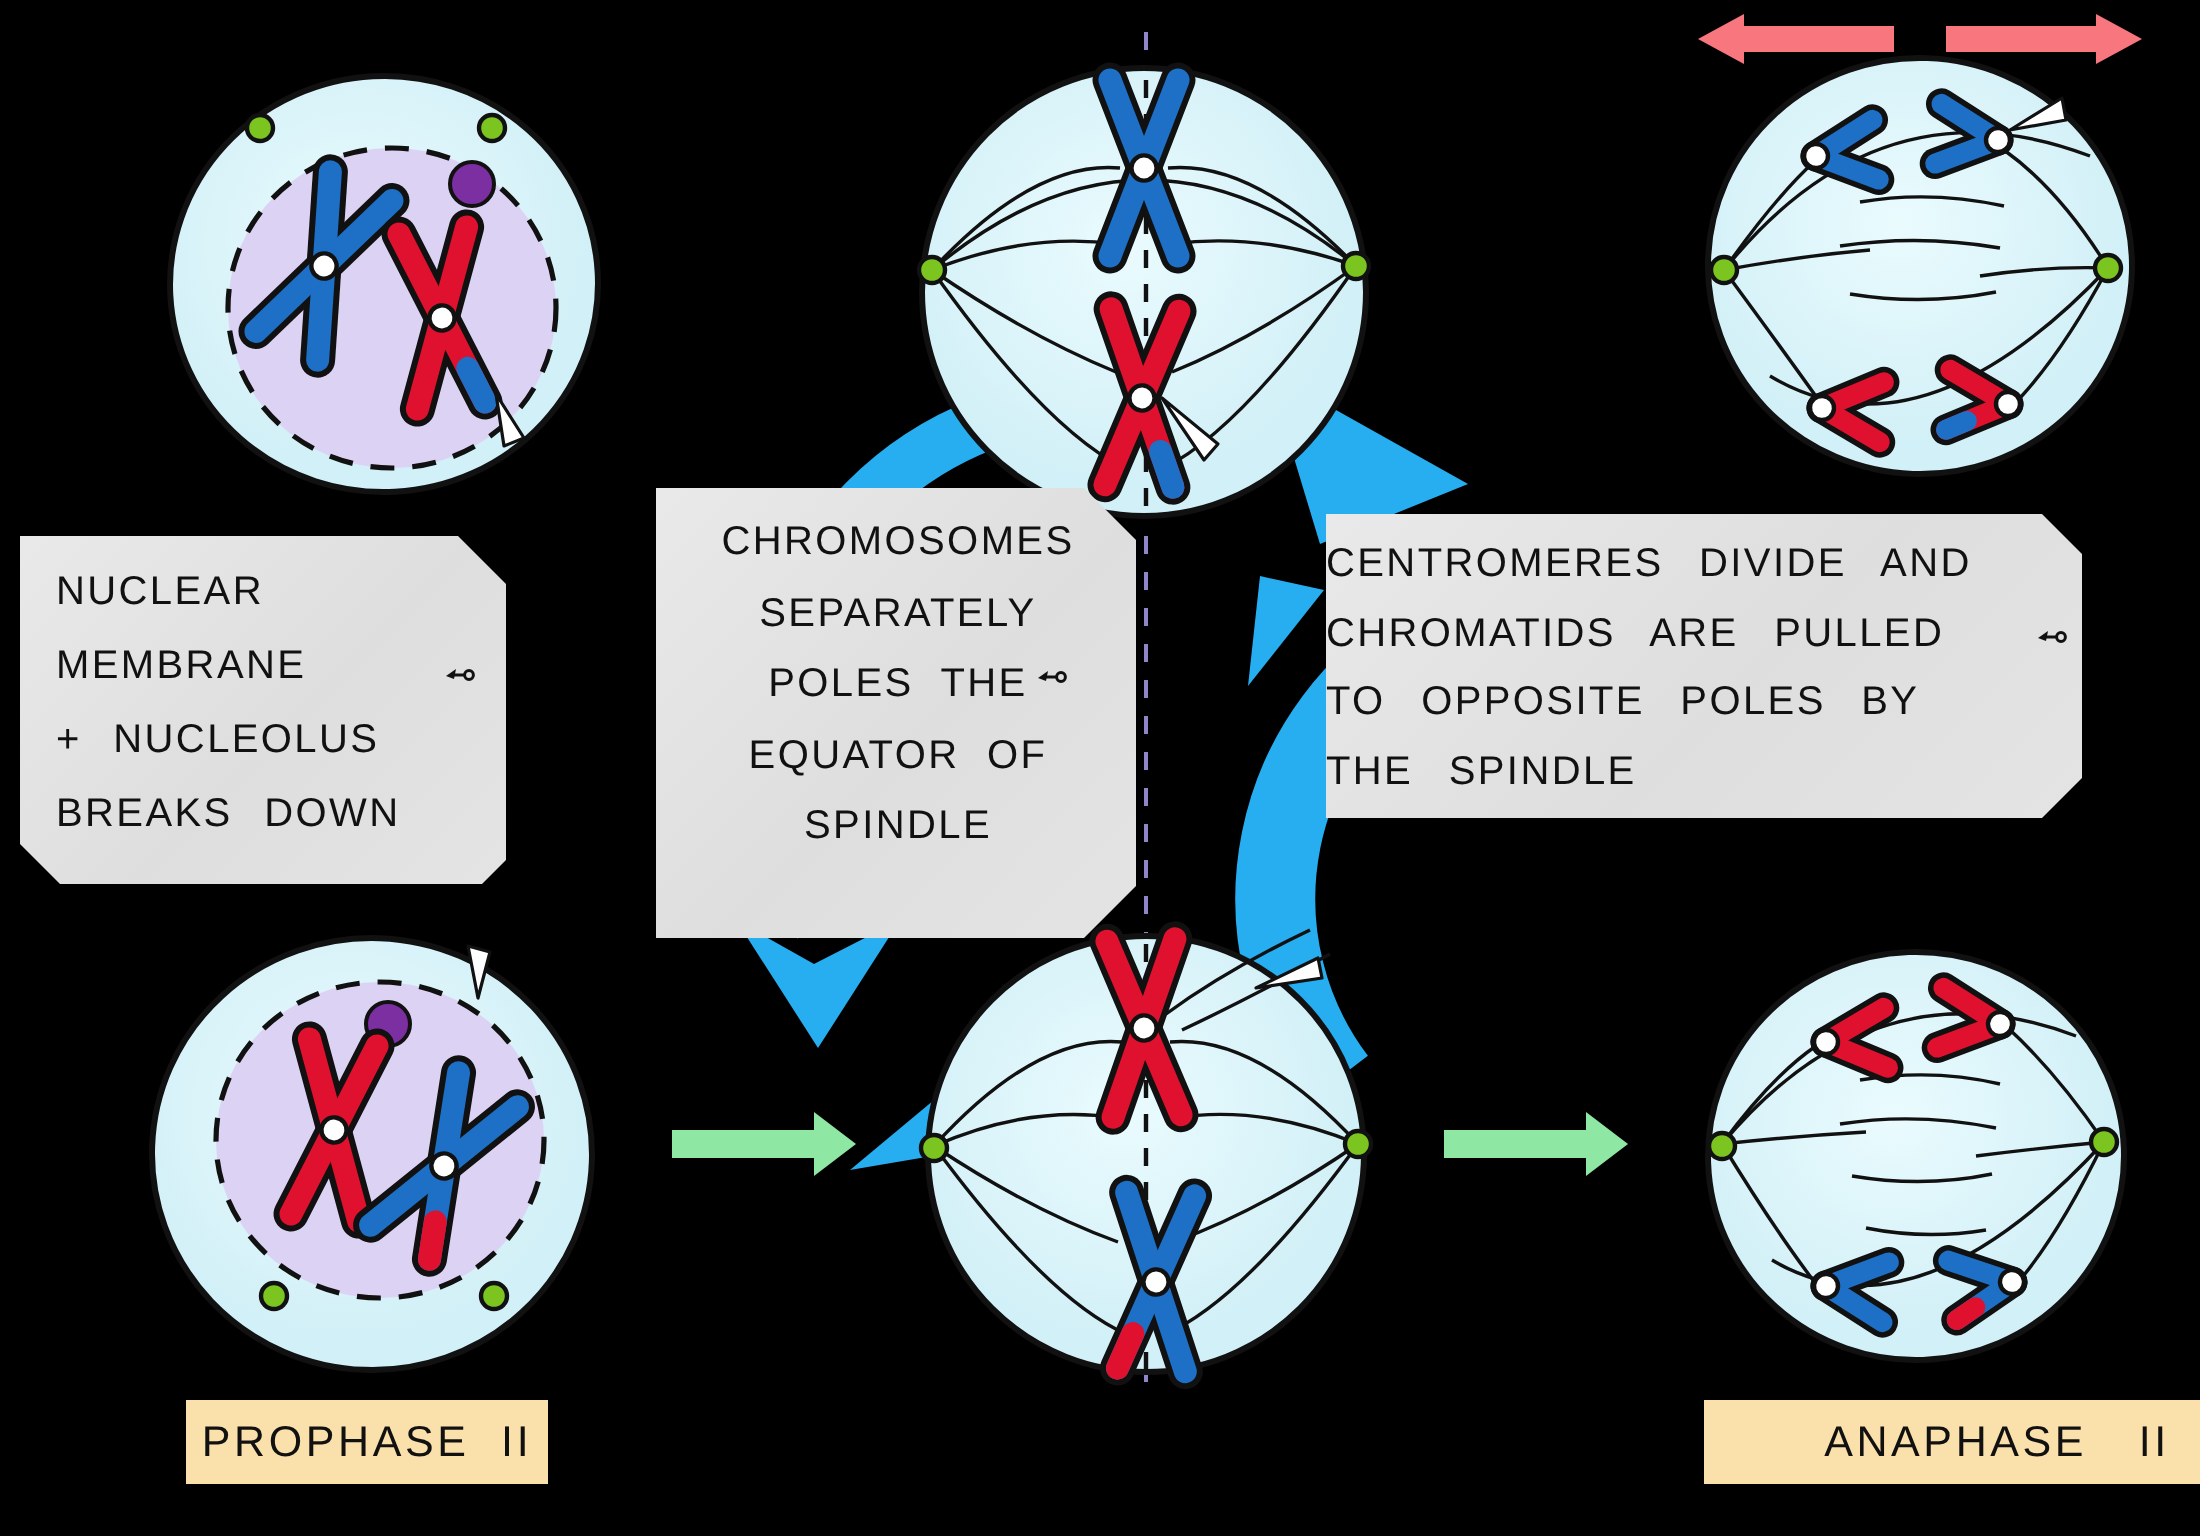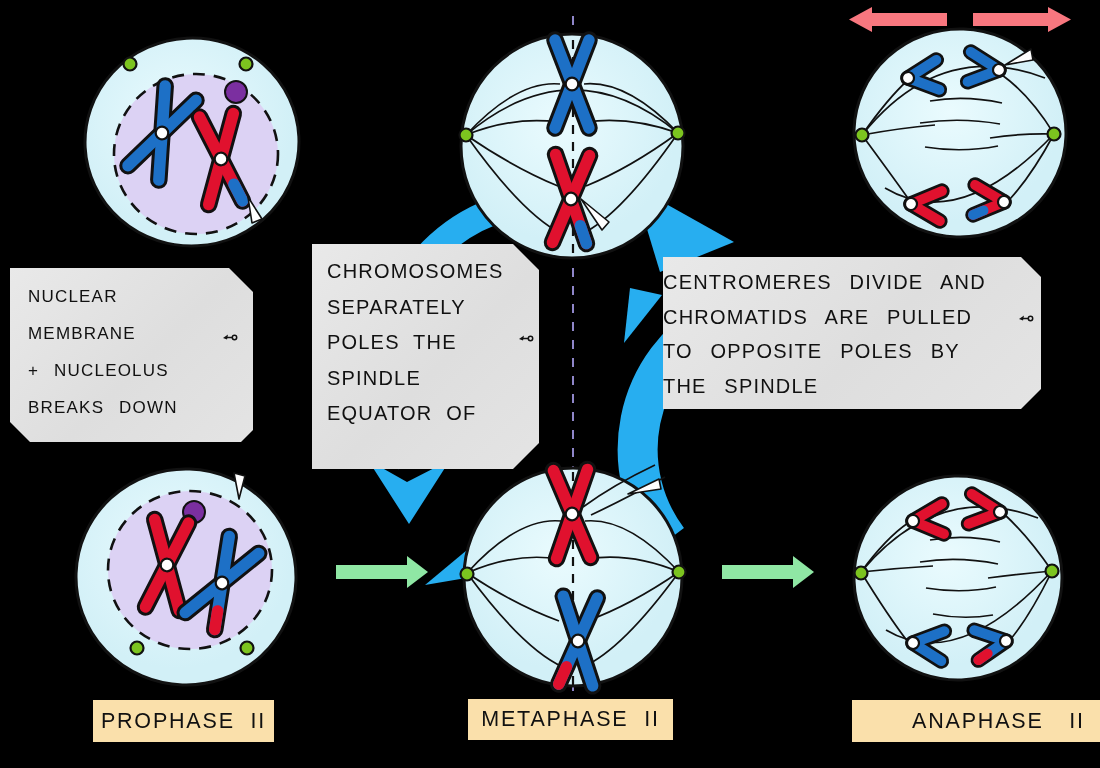--- a/index.html
+++ b/index.html
@@ -30,25 +30,25 @@
   .pinkArrow{fill:var(--poleArrowPink);}
   .dashEquator{stroke:var(--equatorDashPurple);stroke-width:2;stroke-dasharray:9 9;fill:none;}
   .dashEquatorInk{stroke:var(--ink);stroke-width:2.2;stroke-dasharray:9 8;fill:none;}
   .g1{stop-color:var(--cytoplasmLight);}
   .g2{stop-color:var(--cytoplasm);}
   
   .callout{position:absolute;background:linear-gradient(135deg,#e9e9e9 0%,#dedede 55%,#e4e4e4 100%);
            color:var(--ink);letter-spacing:1.2px;}
   .callout .ln{white-space:nowrap;}
   .co-nuclear{left:10px;top:268px;width:225px;height:164px;padding:10px 0 0 18px;
-      font-size:17px;line-height:37px;word-spacing:9px;
+      font-size:20px;line-height:37px;word-spacing:9px;
       clip-path:polygon(0 0,calc(100% - 24px) 0,100% 24px,100% calc(100% - 12px),calc(100% - 12px) 100%,20px 100%,0 calc(100% - 20px));}
-  .co-chromosomes{left:312px;top:244px;width:212px;height:215px;padding:10px 0 0 15px;
+  .co-chromosomes{left:328px;top:244px;width:212px;height:215px;padding:10px 13px 0 15px;
       font-size:20px;line-height:35.5px;word-spacing:7px;
-      clip-path:polygon(0 0,calc(100% - 26px) 0,100% 26px,100% calc(100% - 26px),calc(100% - 26px) 100%,0 100%);}
+      clip-path:polygon(0 0,calc(100% - 26px) 0,100% 26px,100% calc(100% - 26px),calc(100% - 26px) 100%,0 100%);text-align:center;}
   .co-centromeres{left:663px;top:257px;width:378px;height:144px;padding:8px 0 0 0;
       font-size:20px;line-height:34.5px;word-spacing:11px;
       clip-path:polygon(0 0,calc(100% - 20px) 0,100% 20px,100% calc(100% - 20px),calc(100% - 20px) 100%,0 100%);}
   .stageLabel{position:absolute;background:var(--stageLabelTan);color:var(--ink);
       display:flex;align-items:center;justify-content:center;
       font-size:21.5px;letter-spacing:1.8px;white-space:nowrap;}
   .sl-prophase{left:93px;top:700px;width:181px;height:42px;word-spacing:8px;}
   .sl-metaphase{left:468px;top:699px;width:205px;height:41px;word-spacing:8px;}
   .sl-anaphase{left:852px;top:700px;width:211px;height:42px;word-spacing:18px;padding-left:41px;}
   .connector{position:absolute;width:16px;height:14px;}
@@ -286,22 +286,22 @@
   <div class="ln">NUCLEAR</div>
   <div class="ln">MEMBRANE</div>
   <div class="ln">+ NUCLEOLUS</div>
   <div class="ln">BREAKS DOWN</div>
 </div>
 
 <div class="callout co-chromosomes">
   <div class="ln">CHROMOSOMES</div>
   <div class="ln">SEPARATELY</div>
   <div class="ln">POLES THE</div>
+  <div class="ln">EQUATOR OF</div>
   <div class="ln">SPINDLE</div>
-  <div class="ln">EQUATOR OF</div>
 </div>
 
 <div class="callout co-centromeres">
   <div class="ln">CENTROMERES DIVIDE AND</div>
   <div class="ln">CHROMATIDS ARE PULLED</div>
   <div class="ln">TO OPPOSITE POLES BY</div>
   <div class="ln">THE SPINDLE</div>
 </div>
 
 <svg class="connector cn-nuclear" viewBox="0 0 16 14">
@@ -314,16 +314,15 @@
       <line x1="4" y1="6.5" x2="10" y2="6.5" stroke="#111" stroke-width="1.5"></line>
       <circle cx="12.5" cy="6.5" r="2.2" fill="none" stroke="#111" stroke-width="1.5"></circle>
 </svg>
 <svg class="connector cn-centromeres" viewBox="0 0 16 14">
   <path d="M1,7 L6,3.5 L5,8.5 Z" fill="#111"></path>
       <line x1="4" y1="6.5" x2="10" y2="6.5" stroke="#111" stroke-width="1.5"></line>
       <circle cx="12.5" cy="6.5" r="2.2" fill="none" stroke="#111" stroke-width="1.5"></circle>
 </svg>
 
 <div class="stageLabel sl-prophase">PROPHASE II</div>
-<div class="stageLabel sl-metaphase">METAPHASE II</div>
 <div class="stageLabel sl-anaphase">ANAPHASE II</div>
 
 </div>
 
 </body></html>

